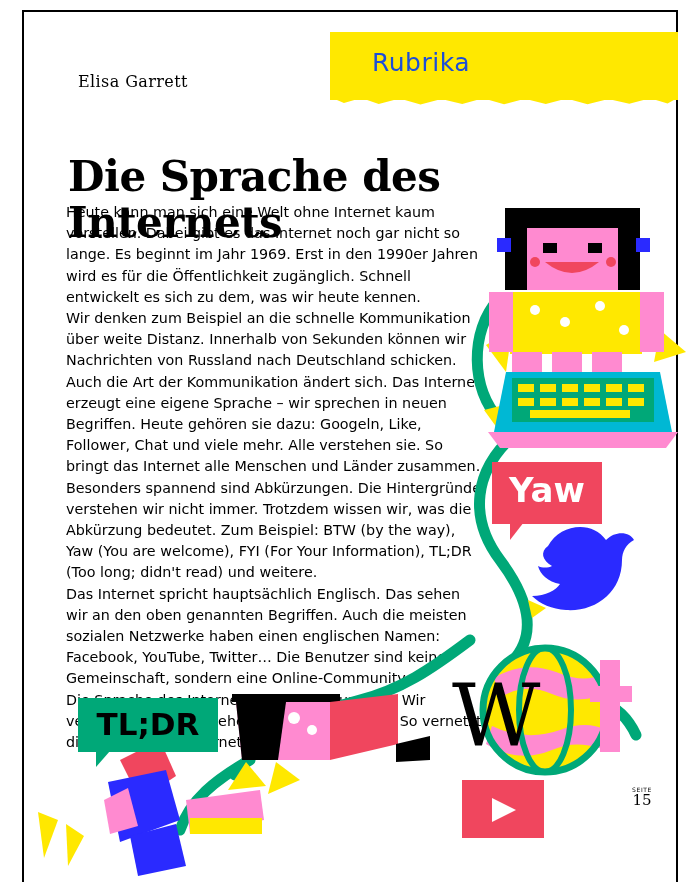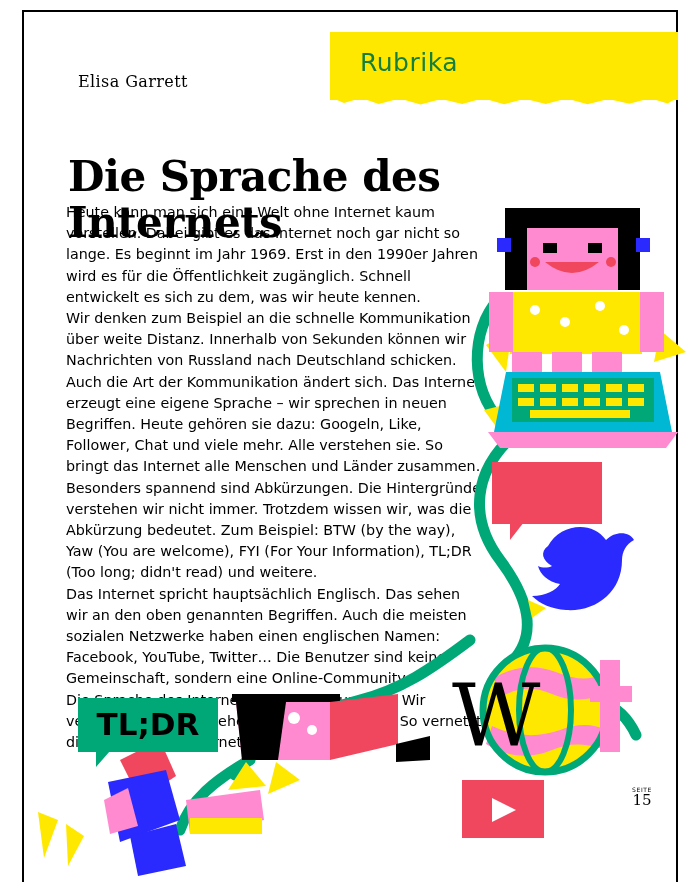--- a/index.html
+++ b/index.html
@@ -54,26 +54,26 @@
   .rubrik-banner::after{
     content:"";
     position:absolute;
     left:0; bottom:-7px;
     width:100%; height:10px;
     background: #ffe800;
     clip-path: polygon(0 0, 4% 60%, 9% 10%, 14% 70%, 20% 15%, 26% 75%, 32% 20%, 38% 70%, 44% 12%, 50% 72%, 56% 18%, 62% 70%, 68% 14%, 74% 72%, 80% 20%, 86% 68%, 92% 12%, 97% 65%, 100% 8%, 100% 0);
   }
   .rubrik-label {
     position: absolute;
-    left: 360px;
+    left: 372px;
     top: 48px;
     font-family: "DejaVu Sans", sans-serif;
     font-size: 25px;
     letter-spacing: 0.5px;
-    color: #15803d;
+    color: #1d4ed8;
   }
 
   
   .byline {
     position: absolute;
     left: 78px;
     top: 72px;
     font-family: "DejaVu Serif", serif;
     font-weight: normal;
     font-size: 16px;
@@ -326,20 +326,21 @@
 
   <g fill="#ffe800">
     <polygon points="38,812 58,820 44,858"></polygon>
     <polygon points="66,824 84,836 68,866"></polygon>
   </g>
 
   <polygon points="396,744 430,736 430,760 396,762" fill="#000"></polygon>
 </svg>
 
 <div class="bubble-yaw">
+  <span>Yaw</span>
   <div class="tail"></div>
 </div>
 
 <div class="bubble-tldr">
   <span>TL;DR</span>
   <div class="tail"></div>
 </div>
 
 <div class="w-mark">W</div>
 

